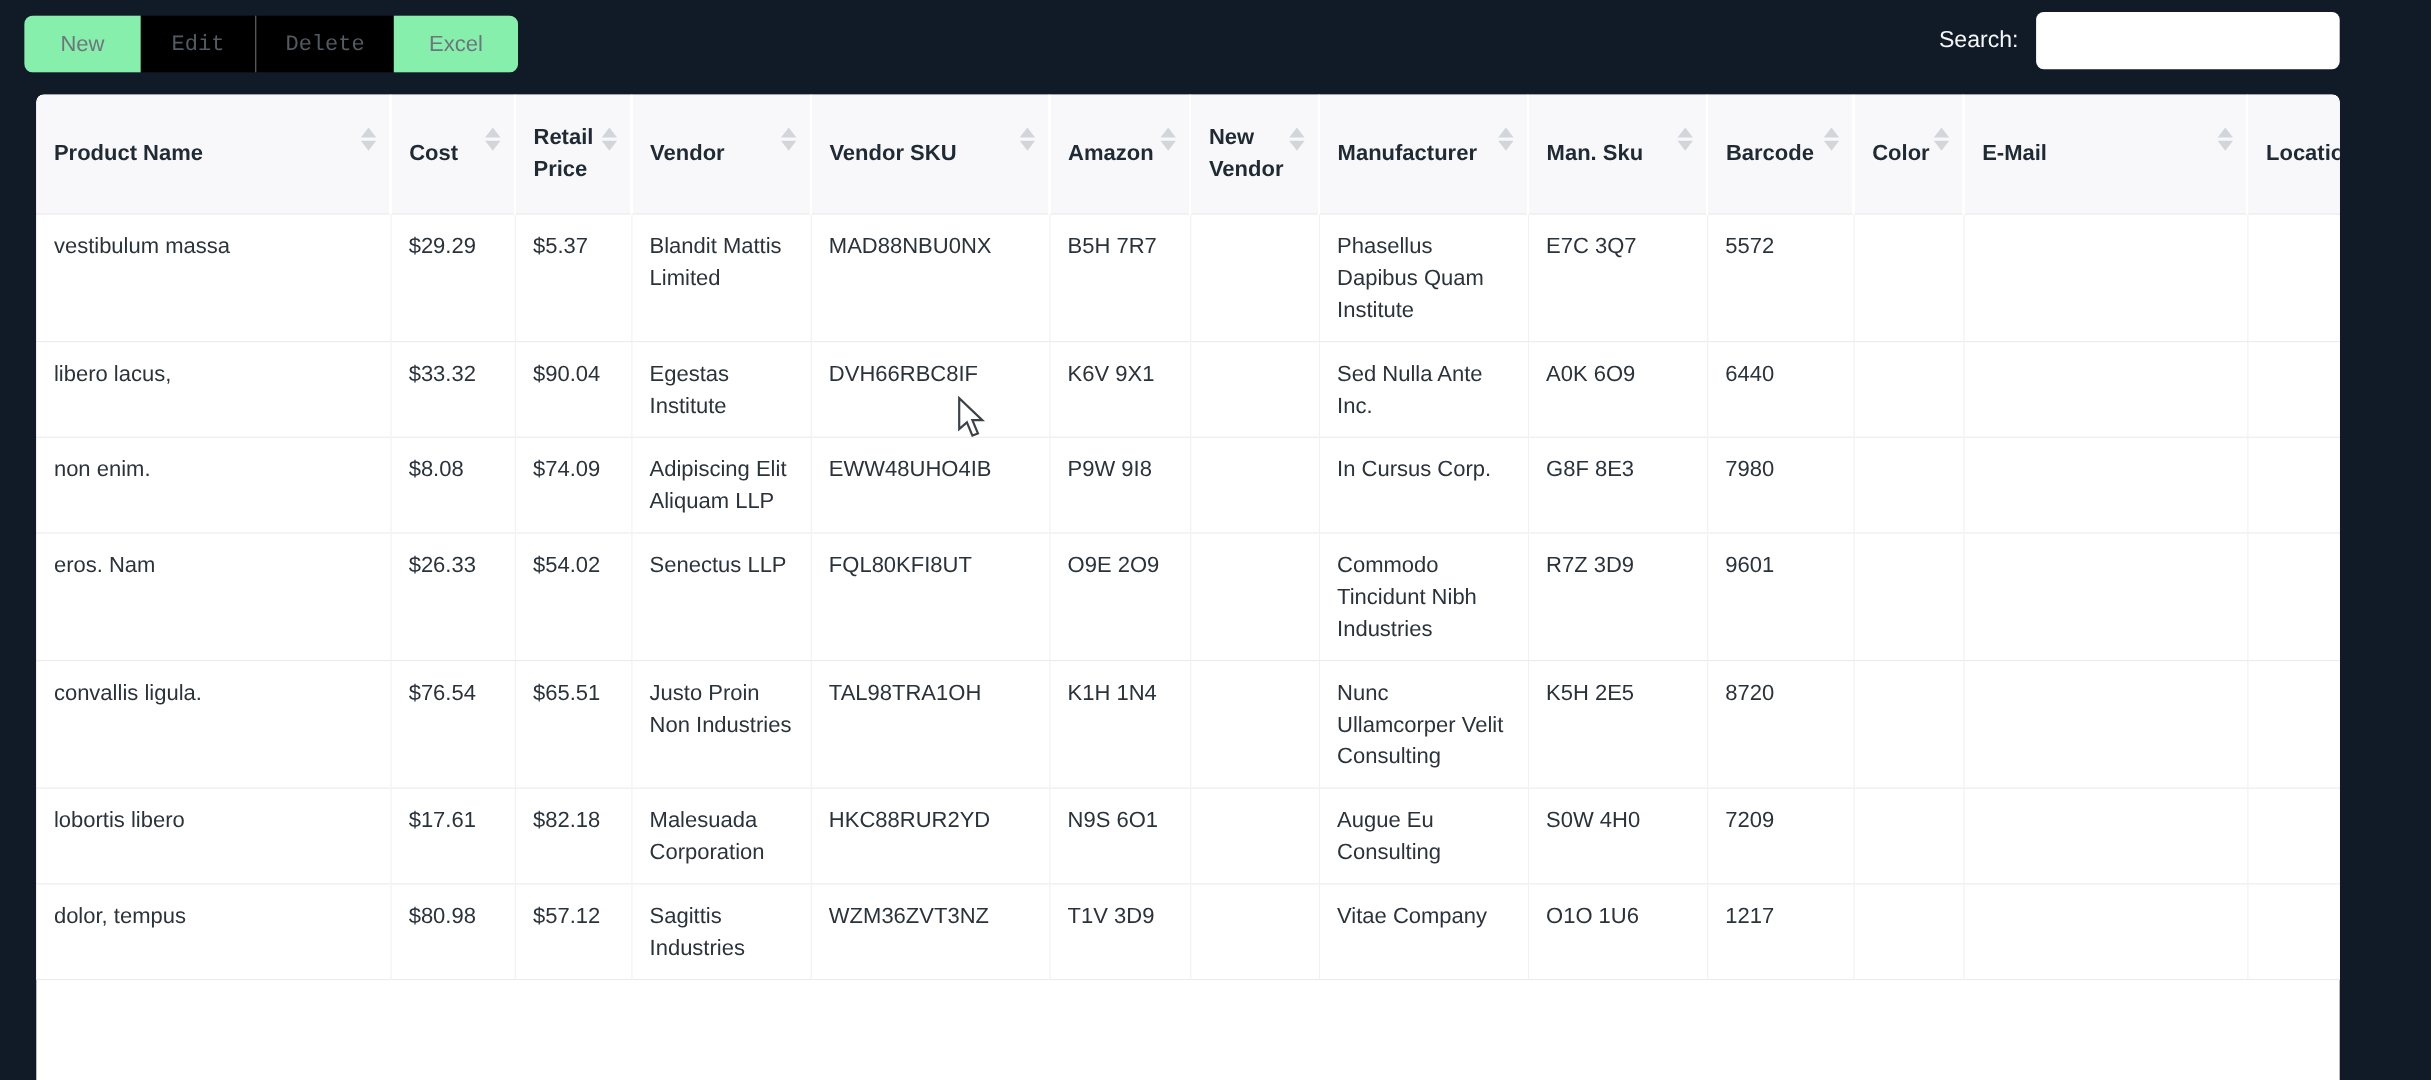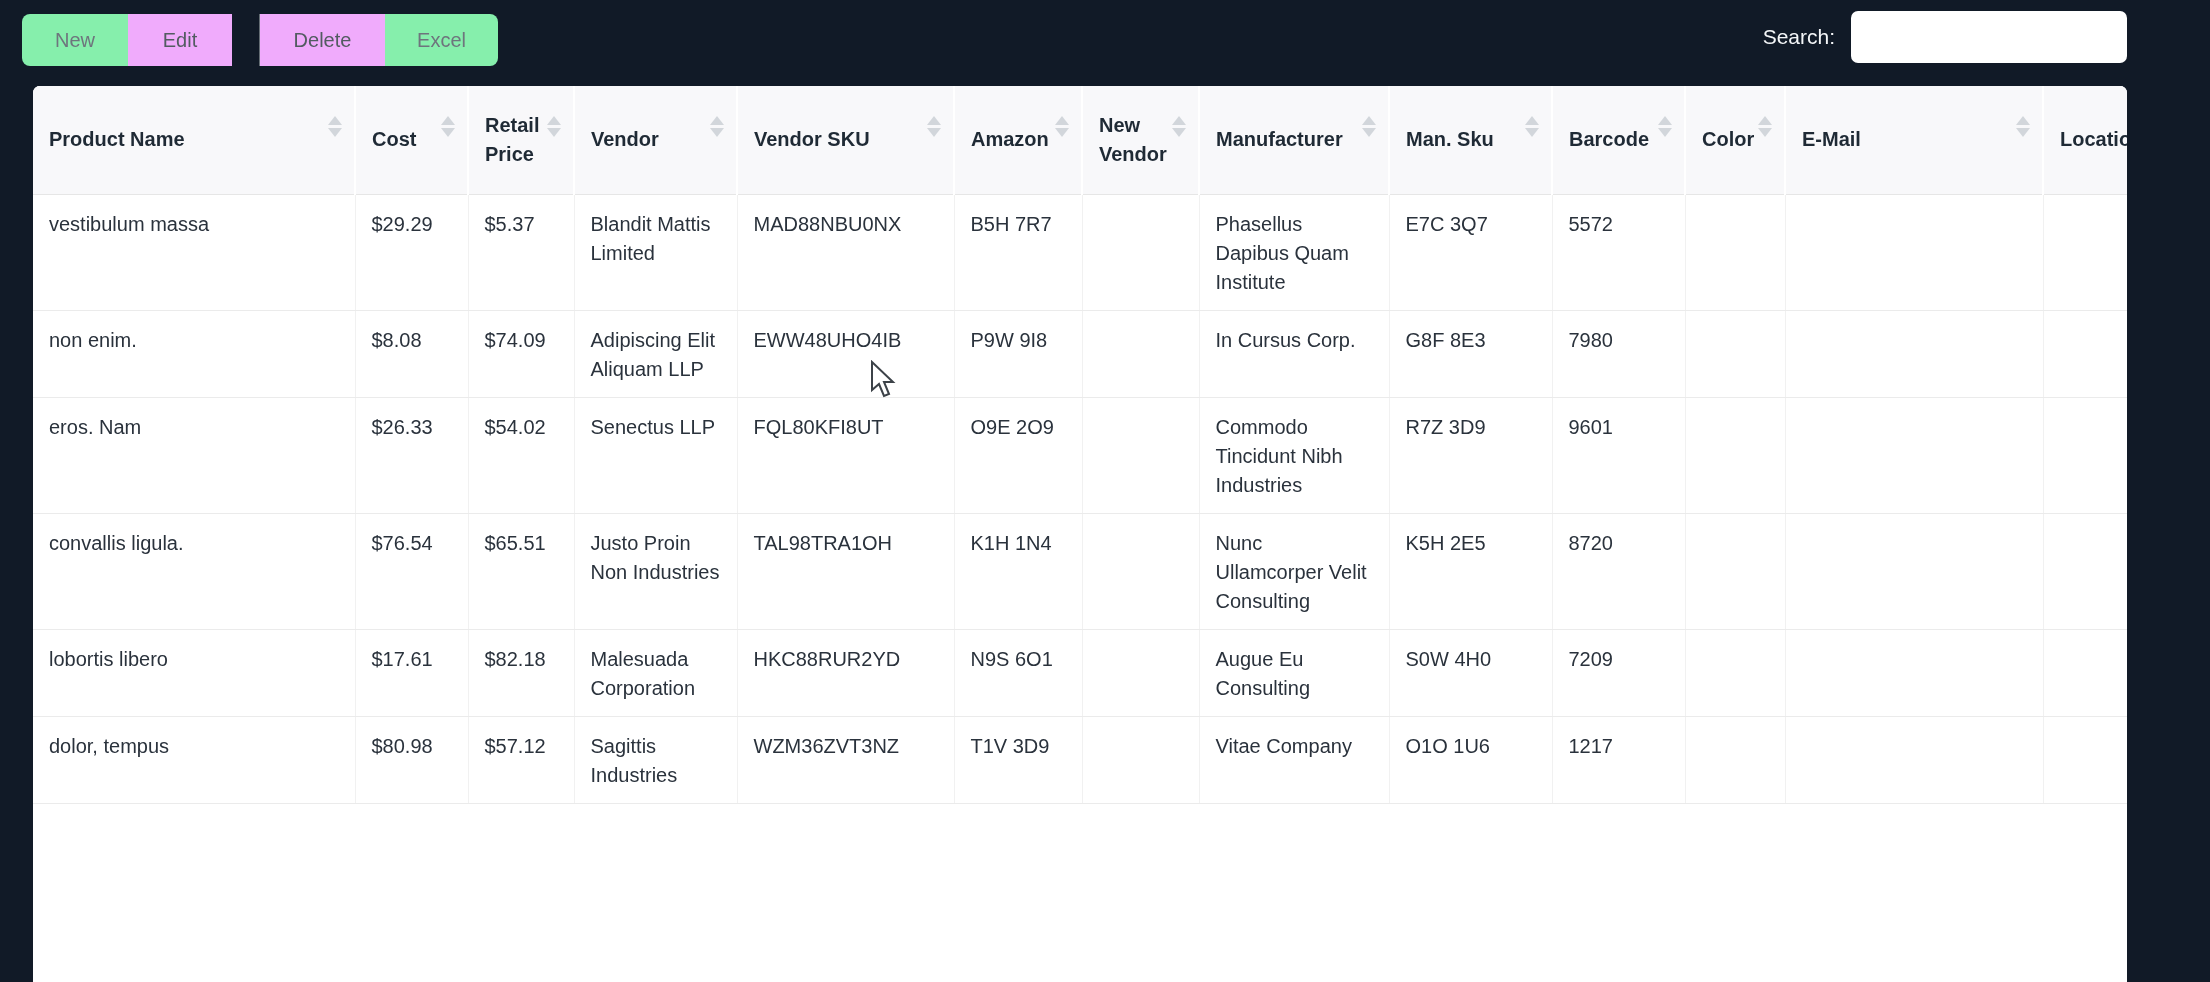--- a/index.html
+++ b/index.html
@@ -17,23 +17,23 @@
     position: absolute; left: 22px; top: 14px; height: 52px;
     display: flex; border-radius: 8px; overflow: hidden;
   }
   .btn {
     height: 52px; border: none; cursor: pointer;
     font-family: inherit; font-size: 20px; color: #6e757d;
     background: #86efac; padding: 0 30px;
     display: flex; align-items: center; justify-content: center;
   }
   .btn.disabled {
-    background: #f0abfc; color: #525b61; cursor: default;
-  }
-  .btn.sep { border-left: 1px solid #656e74; margin-left: 27px; }
+    background: #000000; color: #525b61; cursor: default; font-family: Liberation Mono, monospace;
+  }
+  .btn.sep { border-left: 1px solid #656e74; }
   .btn-new { width: 106px; }
   .btn-edit { width: 104px; }
   .btn-delete { width: 126px; }
   .btn-excel { width: 113px; }
   .search-area {
     position: absolute; right: 83px; top: 11px; height: 52px;
     display: flex; align-items: center;
   }
   .search-label { color: #f4f6f8; font-size: 21px; margin-right: 16px; }
   .search-input {
@@ -184,20 +184,35 @@
           <td>B5H 7R7</td>
           <td></td>
           <td>Phasellus Dapibus Quam Institute</td>
           <td>E7C 3Q7</td>
           <td>5572</td>
           <td></td>
           <td></td>
           <td></td>
         </tr>
         <tr>
+          <td>libero lacus,</td>
+          <td>$33.32</td>
+          <td>$90.04</td>
+          <td>Egestas Institute</td>
+          <td>DVH66RBC8IF</td>
+          <td>K6V 9X1</td>
+          <td></td>
+          <td>Sed Nulla Ante Inc.</td>
+          <td>A0K 6O9</td>
+          <td>6440</td>
+          <td></td>
+          <td></td>
+          <td></td>
+        </tr>
+        <tr>
           <td>non enim.</td>
           <td>$8.08</td>
           <td>$74.09</td>
           <td>Adipiscing Elit Aliquam LLP</td>
           <td>EWW48UHO4IB</td>
           <td>P9W 9I8</td>
           <td></td>
           <td>In Cursus Corp.</td>
           <td>G8F 8E3</td>
           <td>7980</td>

